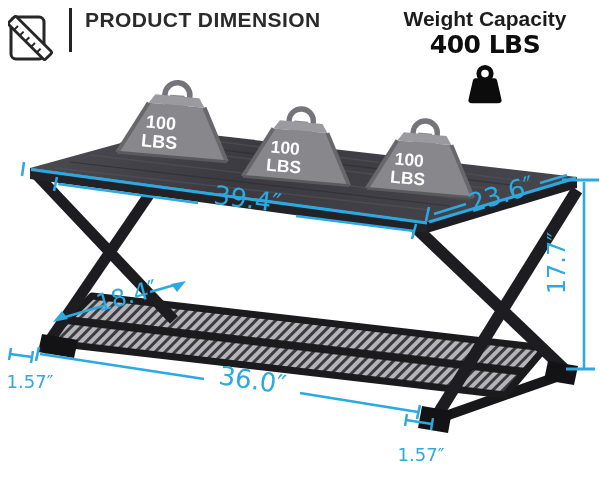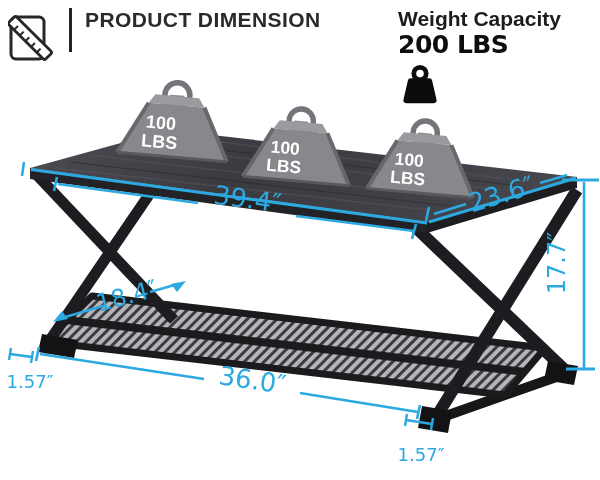--- a/index.html
+++ b/index.html
@@ -6,21 +6,21 @@
   .stage{
     position:relative;width:600px;height:480px;background:#ffffff;
     font-family:"Liberation Sans",sans-serif;overflow:hidden;
   }
   svg.scene{position:absolute;left:0;top:0;}
   
   .hdr-left{position:absolute;left:8px;top:8px;display:flex;gap:13px;}
   .hdr-divider{width:3px;height:44px;background:#232323;}
   .hdr-title{font-size:21px;font-weight:bold;letter-spacing:.4px;color:#2a2a2a;}
   
-  .hdr-right{position:absolute;right:16px;top:6px;width:186px;}
+  .hdr-right{position:absolute;right:22px;top:6px;width:186px;text-align:center;}
   .cap-title{font-size:21px;font-weight:bold;color:#1c1c1c;line-height:1.2;}
   .cap-value{font-family:"DejaVu Sans",sans-serif;font-size:25px;font-weight:bold;
              letter-spacing:-.5px;color:#0d0d0d;line-height:1.15;}
   .cap-icon{margin-top:4px;}
   .dim-label{font-family:"DejaVu Sans",sans-serif;fill:#2BA9E0;}
   .wt-label{font-family:"Liberation Sans",sans-serif;font-weight:bold;fill:#ffffff;}
 </style>
 </head>
 <body>
 
@@ -198,21 +198,21 @@
         <line x1="16.5" y1="37" x2="22" y2="37" stroke="#272727" stroke-width="2"></line>
         <line x1="16.5" y1="45" x2="22" y2="45" stroke="#272727" stroke-width="2"></line>
       </g>
     </svg>
     <div class="hdr-divider"></div>
     <span class="hdr-title">PRODUCT DIMENSION</span>
   </div>
 
   <div class="hdr-right">
     <div class="cap-title">Weight Capacity</div>
-    <div class="cap-value">200 LBS</div>
+    <div class="cap-value">400 LBS</div>
     <div class="cap-icon">
       <svg width="44" height="44" viewBox="0 0 44 46">
         <circle cx="22" cy="10" r="6.5" fill="none" stroke="#0c0c0c" stroke-width="5"></circle>
         <path d="M12 15 H32 Q34 15 34.6 17 L39 36 Q40.5 41 35.5 41 H8.5 Q3.5 41 5 36 L9.4 17 Q10 15 12 15 Z" fill="#0c0c0c"></path>
       </svg>
     </div>
   </div>
 
 </div>
 

